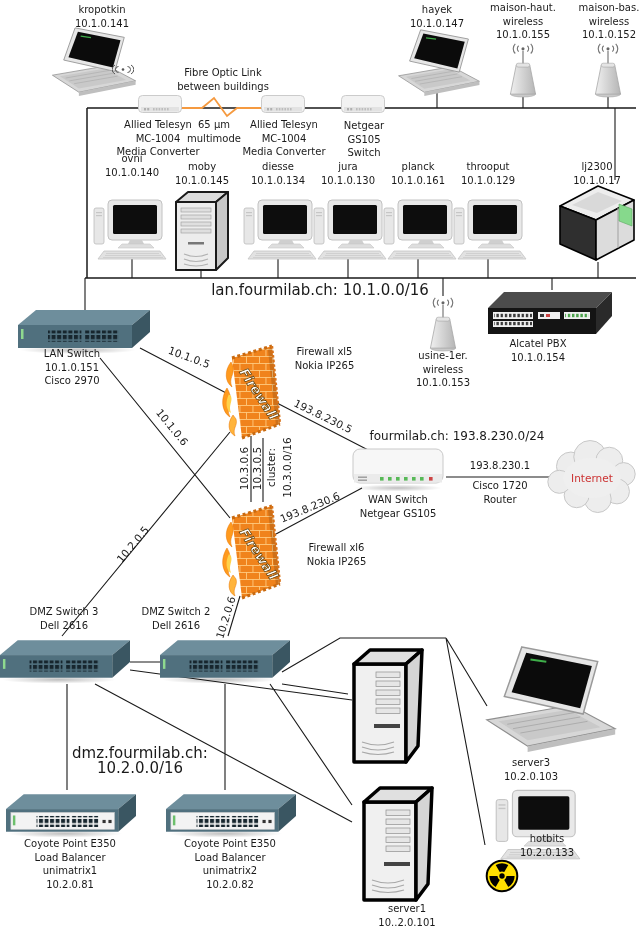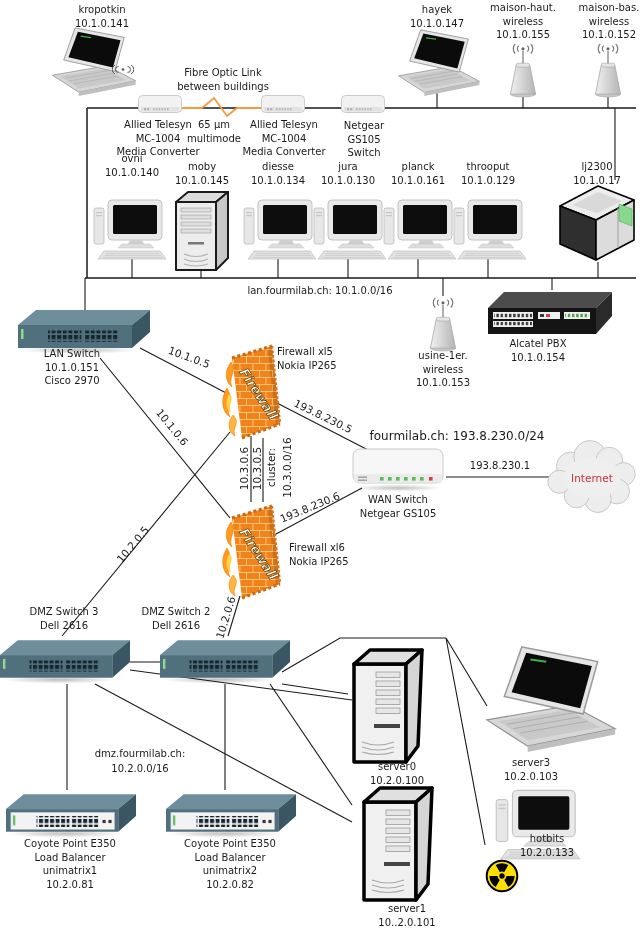--- a/index.html
+++ b/index.html
@@ -2,22 +2,22 @@
 <html><head>
 <meta charset="utf-8">
 <style>
   html,body{margin:0;padding:0;background:#fff}
   #canvas{position:relative;width:640px;height:932px;background:#fff;overflow:hidden;
           font-family:"DejaVu Sans","Liberation Sans",sans-serif;color:#111}
   svg.node{position:absolute;display:block}
   #wires{position:absolute;left:0;top:0;z-index:0}
   .lbl{position:absolute;text-align:center;white-space:nowrap;font-size:10px;line-height:13.5px;color:#1a1a1a;z-index:3}
   .lbl span{display:block}
-  .left{text-align:left}
-  .big{font-size:10px;line-height:15px}
+  .left{text-align:center}
+  .big{font-size:15px;line-height:15px}
   .f12{font-size:12px}
   .rot{transform-origin:50% 50%;font-size:10.5px;width:70px;height:13px;line-height:13px}
   .w80{width:80px}
 </style>
 </head>
 <body>
 
 <div id="canvas">
 
 <svg width="0" height="0" style="position:absolute" aria-hidden="true">
@@ -425,20 +425,24 @@
 <svg class="node" style="left:352px;top:448px;width:92px;height:44px" viewBox="0 0 92 44">
       <use href="#sym-wan"></use>
     </svg>
 <div class="lbl" style="left:344px;top:493px;width:108px">
   <span>WAN Switch</span>
   <span>Netgear GS105</span>
 </div>
 <div class="lbl" style="left:452px;top:459px;width:96px">
   <span>193.8.230.1</span>
 </div>
+<div class="lbl" style="left:452px;top:479px;width:96px">
+  <span>Cisco 1720</span>
+  <span>Router</span>
+</div>
 <svg class="node" style="left:544px;top:434px;width:96px;height:86px" viewBox="0 0 100 86">
   <circle cx="28" cy="32" r="15" fill="#ededed" stroke="#c6c6c6"></circle>
       <circle cx="48" cy="22" r="17" fill="#ededed" stroke="#c6c6c6"></circle>
   <circle cx="68" cy="26" r="14" fill="#ededed" stroke="#c6c6c6"></circle>
       <circle cx="83" cy="40" r="12" fill="#ededed" stroke="#c6c6c6"></circle>
   <circle cx="76" cy="58" r="13" fill="#ededed" stroke="#c6c6c6"></circle>
       <circle cx="56" cy="66" r="14" fill="#ededed" stroke="#c6c6c6"></circle>
   <circle cx="34" cy="62" r="13" fill="#ededed" stroke="#c6c6c6"></circle>
       <circle cx="16" cy="48" r="12" fill="#ededed" stroke="#c6c6c6"></circle>
   <ellipse cx="50" cy="44" rx="30" ry="21" fill="#efefef"></ellipse>
@@ -482,24 +486,20 @@
 <div class="lbl" style="left:160px;top:837px;width:140px">
   <span>Coyote Point E350</span>
   <span>Load Balancer</span>
   <span>unimatrix2</span>
   <span>10.2.0.82</span>
 </div>
 
 <svg class="node" style="left:344px;top:642px;width:96px;height:126px;z-index:2" viewBox="0 0 96 126">
       <use href="#sym-server"></use>
     </svg>
-<div class="lbl" style="left:347px;top:760px;width:100px;z-index:3">
-  <span>server0</span>
-  <span>10.2.0.100</span>
-</div>
 
 <svg class="node" style="left:354px;top:780px;width:96px;height:126px;z-index:2" viewBox="0 0 96 126">
       <use href="#sym-server"></use>
     </svg>
 <div class="lbl" style="left:357px;top:902px;width:100px;z-index:3">
   <span>server1</span>
   <span>10..2.0.101</span>
 </div>
 
 <svg class="node" style="left:476px;top:644px;width:150px;height:108px;z-index:2" viewBox="0 0 96 74">

